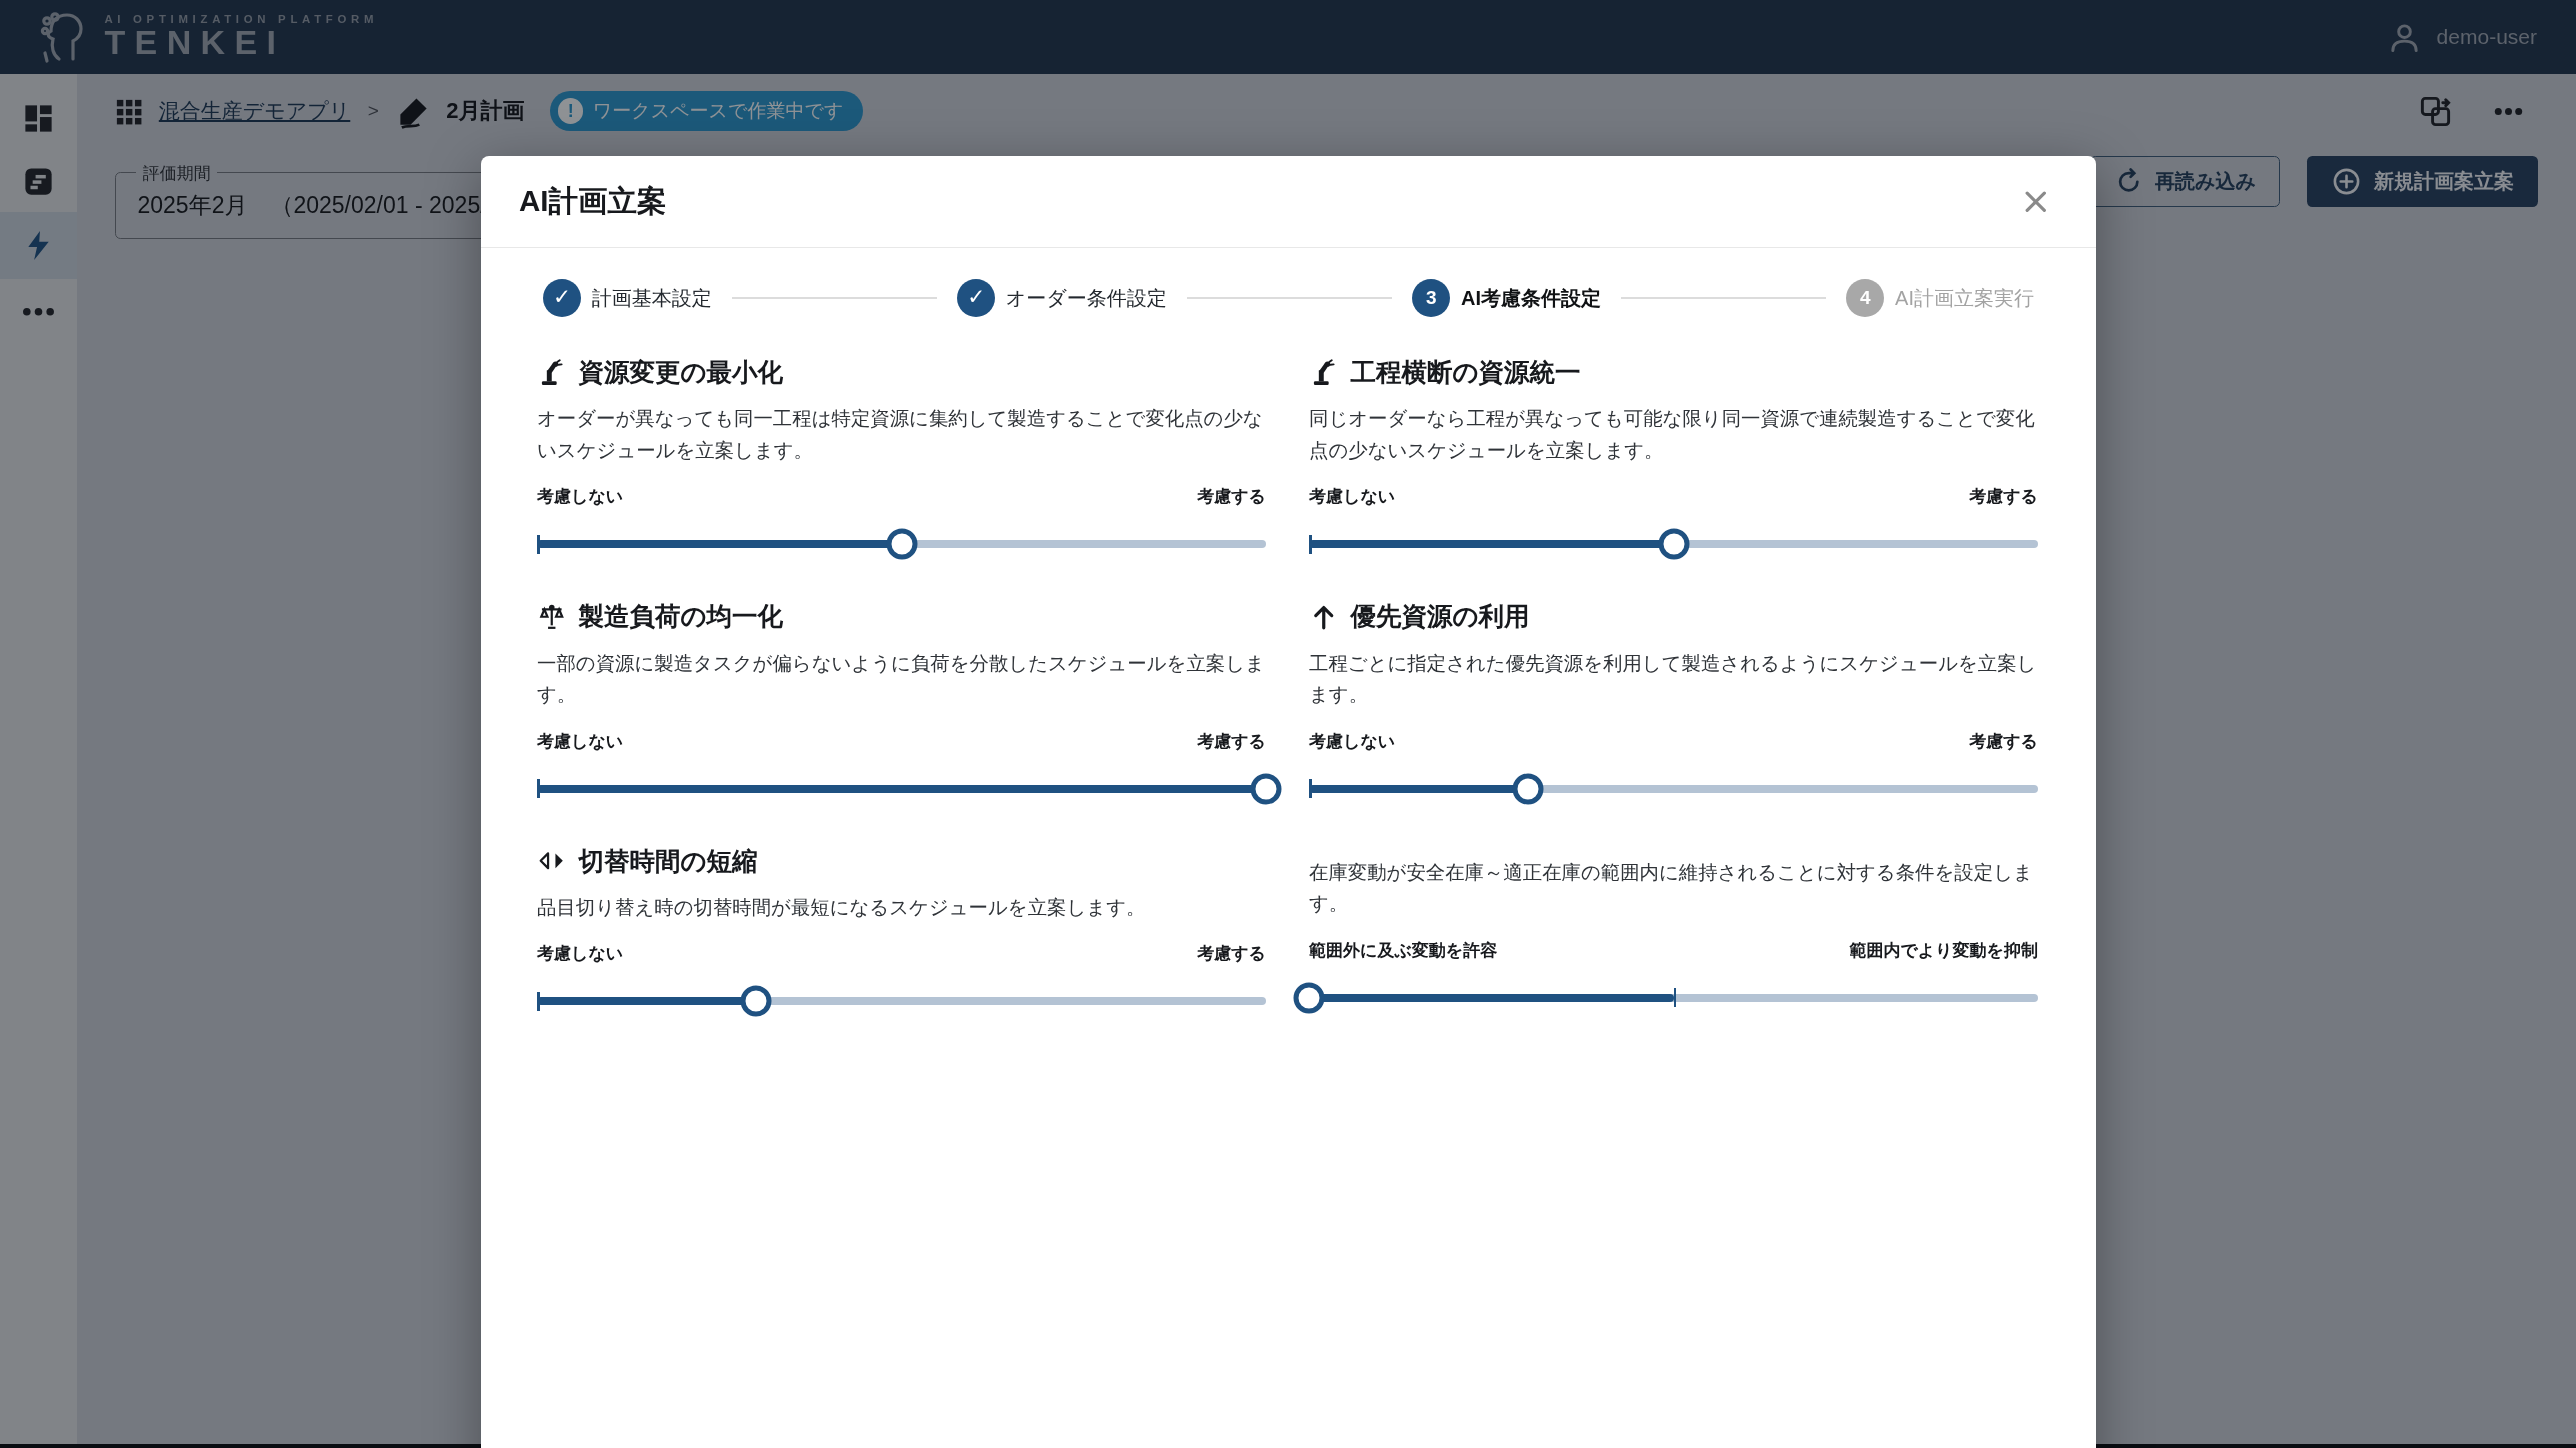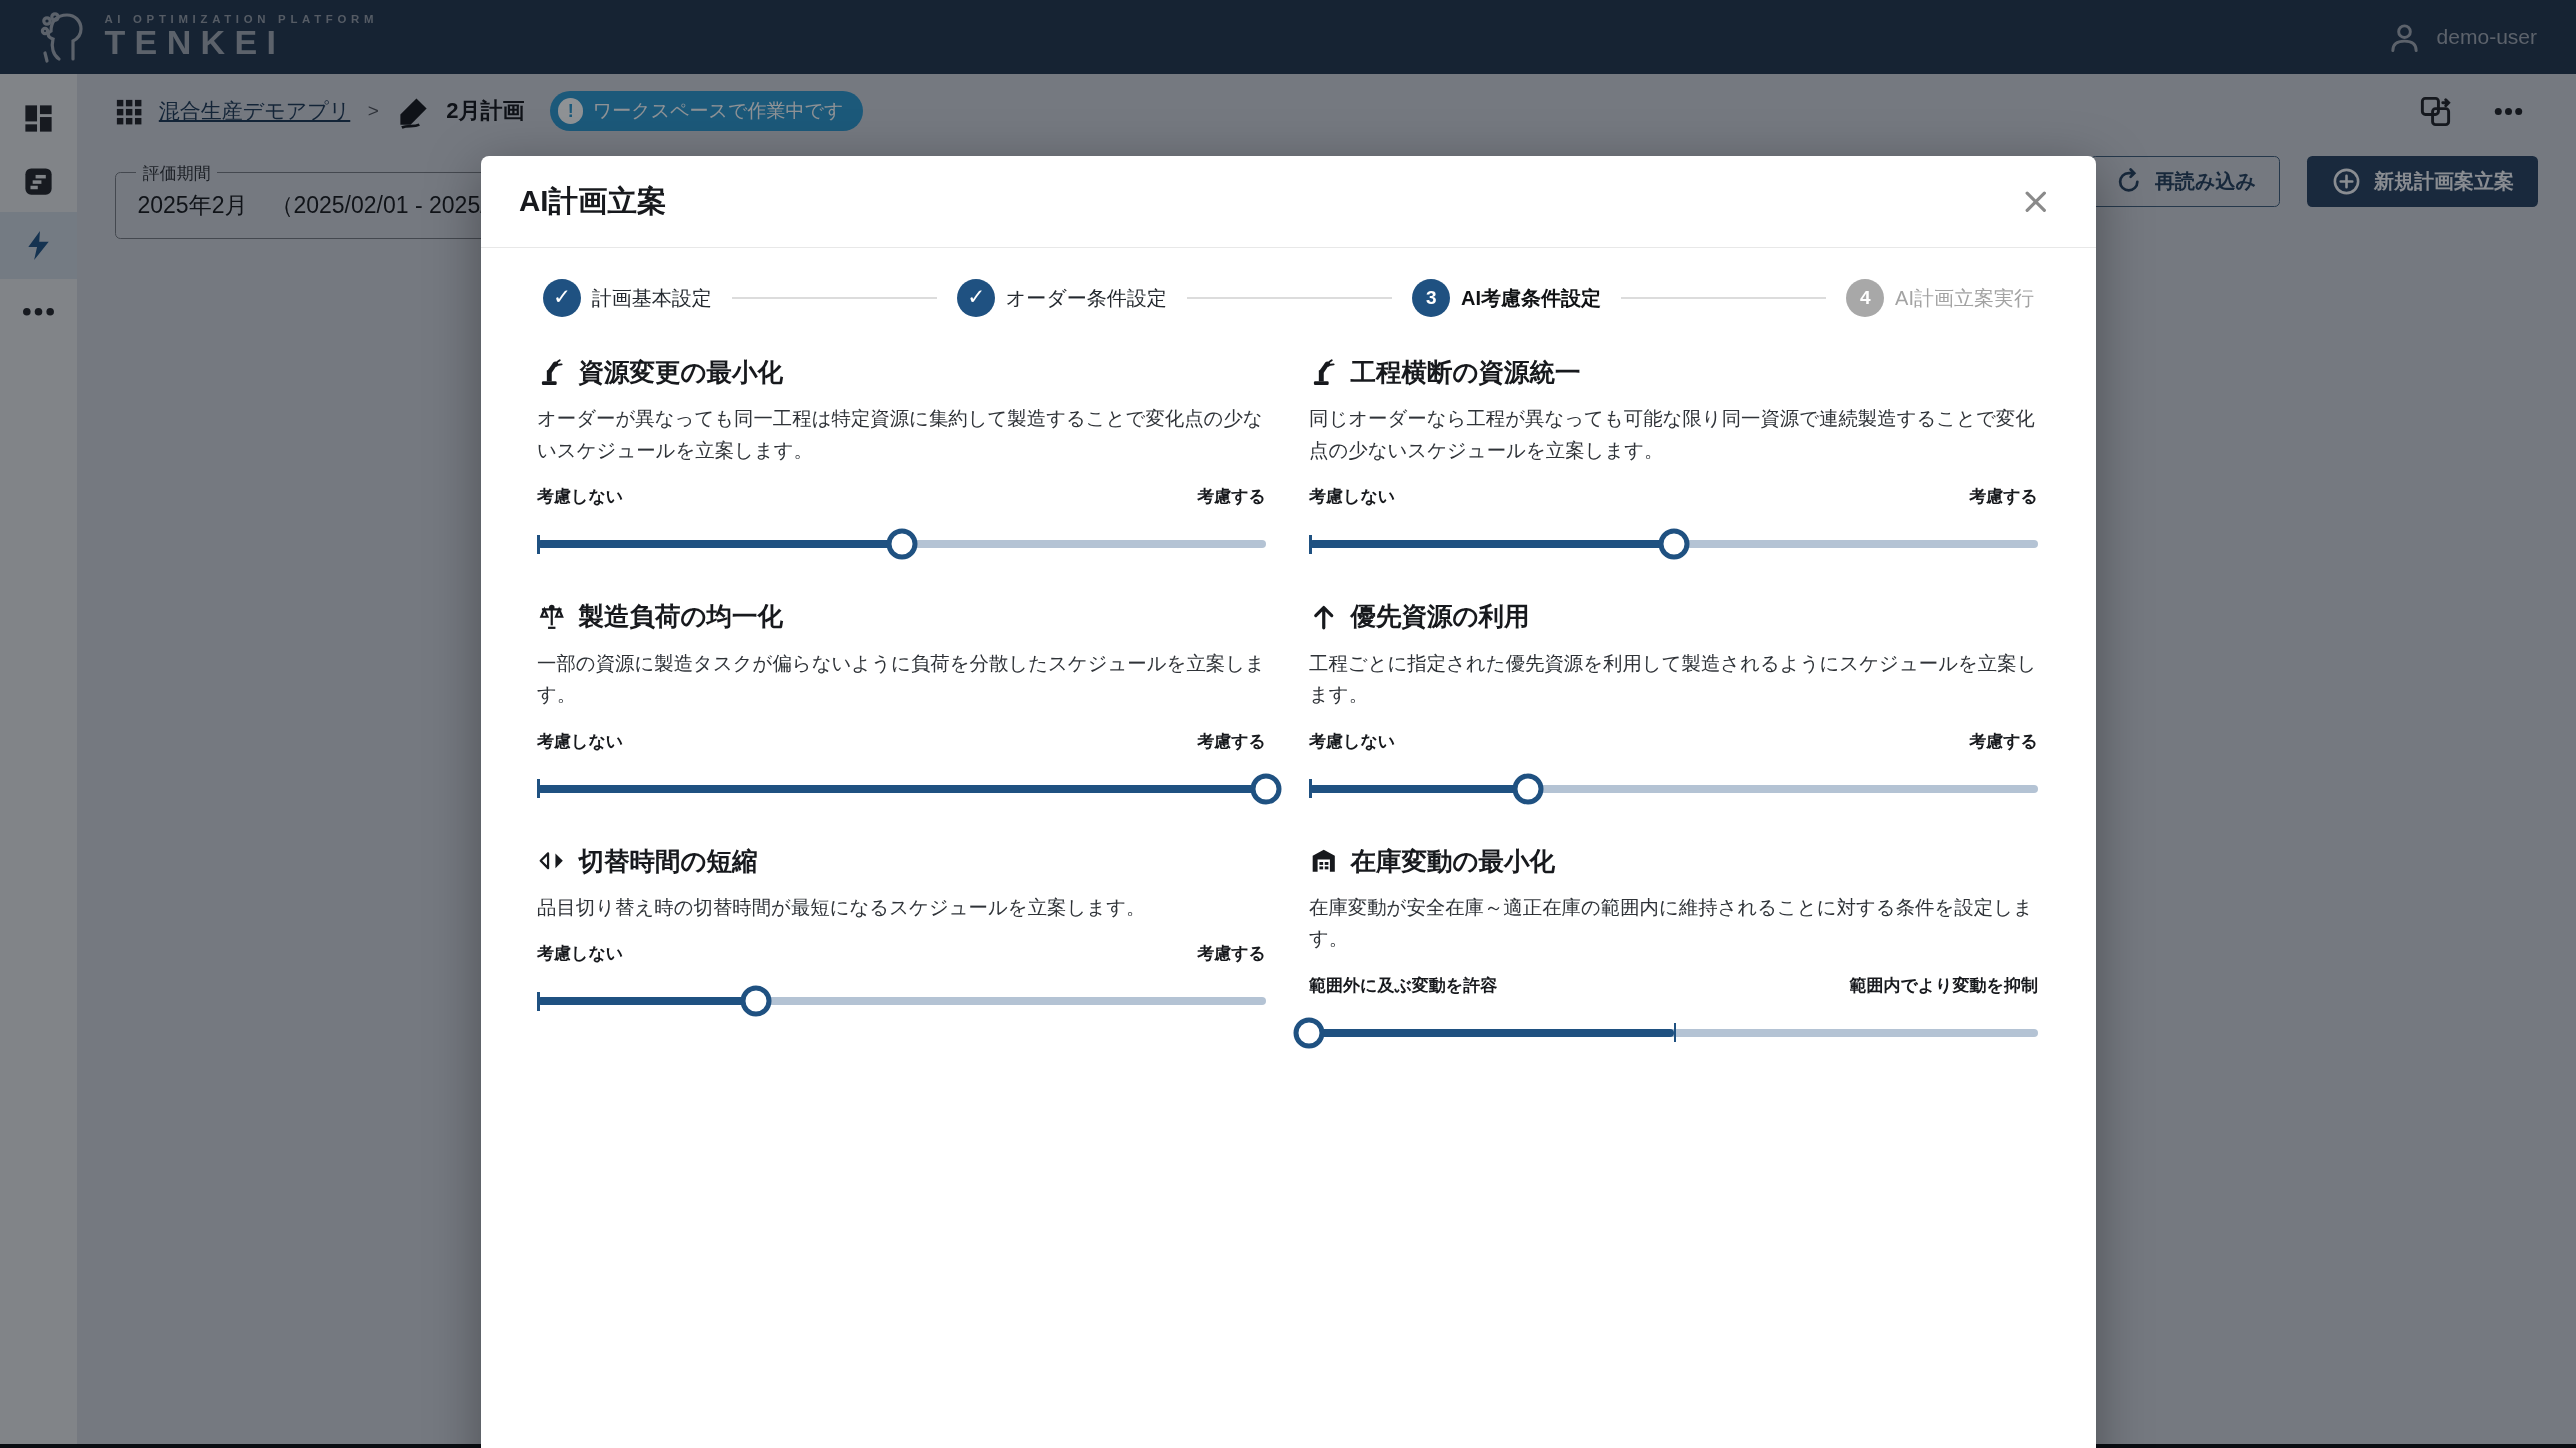--- a/index.html
+++ b/index.html
@@ -363,30 +363,20 @@
         </div>
         <div class="slider" style="--value: 30; --fill-start: 0; --fill-end: 30; --mark: 0;">
           <div class="track"></div>
             <div class="fill"></div>
             <div class="mark"></div>
           <div class="thumb"></div>
         </div>
       </section>
 
       <section>
-        <div class="section-title">
-          <svg width="29.5" height="29.5" viewBox="0 0 24 24">
-            <path d="M3 21 V8 L12 3 L21 8 V21 H17 V11 H7 V21 Z" fill="#17191d"></path>
-            <rect x="8.5" y="13" width="3" height="2.4" fill="#17191d"></rect>
-              <rect x="12.8" y="13" width="3" height="2.4" fill="#17191d"></rect>
-            <rect x="8.5" y="16.6" width="3" height="2.4" fill="#17191d"></rect>
-              <rect x="12.8" y="16.6" width="3" height="2.4" fill="#17191d"></rect>
-          </svg>
-          <span>在庫変動の最小化</span>
-        </div>
         <p class="section-desc">在庫変動が安全在庫～適正在庫の範囲内に維持されることに対する条件を設定します。</p>
         <div class="slider-labels">
           <span>範囲外に及ぶ変動を許容</span>
           <span>範囲内でより変動を抑制</span>
         </div>
         <div class="slider" style="--value: 0; --fill-start: 0; --fill-end: 50; --mark: 50;">
           <div class="track"></div>
             <div class="fill"></div>
             <div class="mark"></div>
           <div class="thumb"></div>

